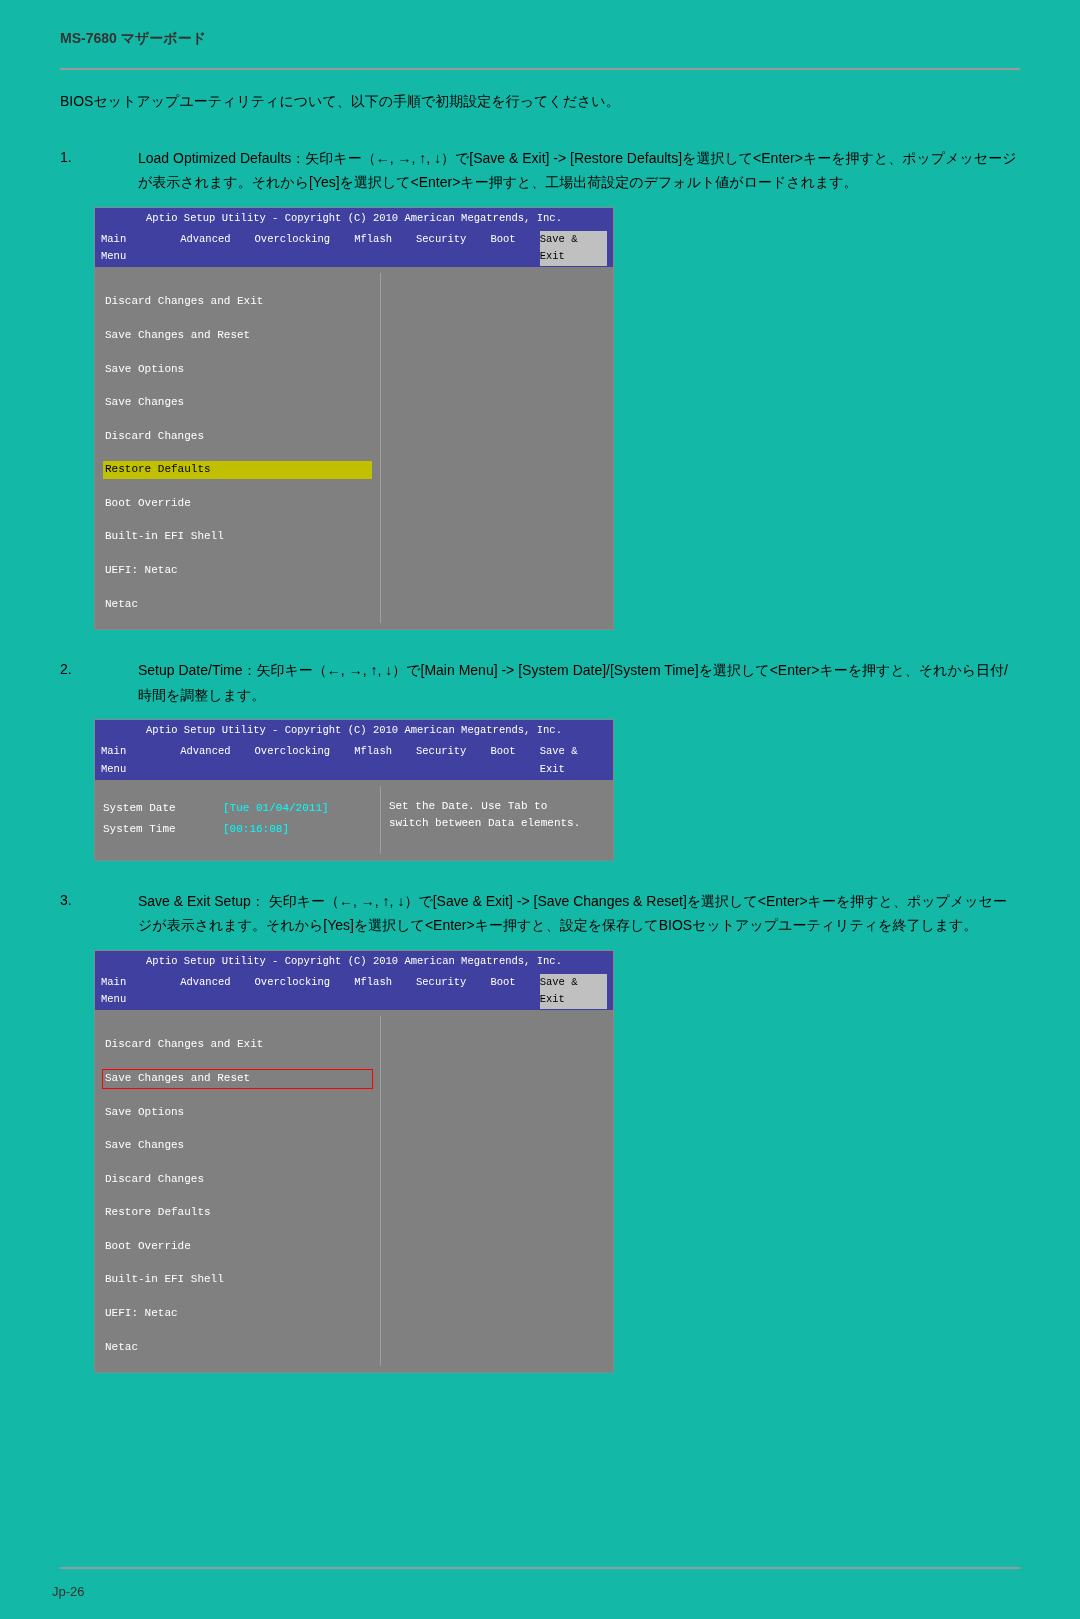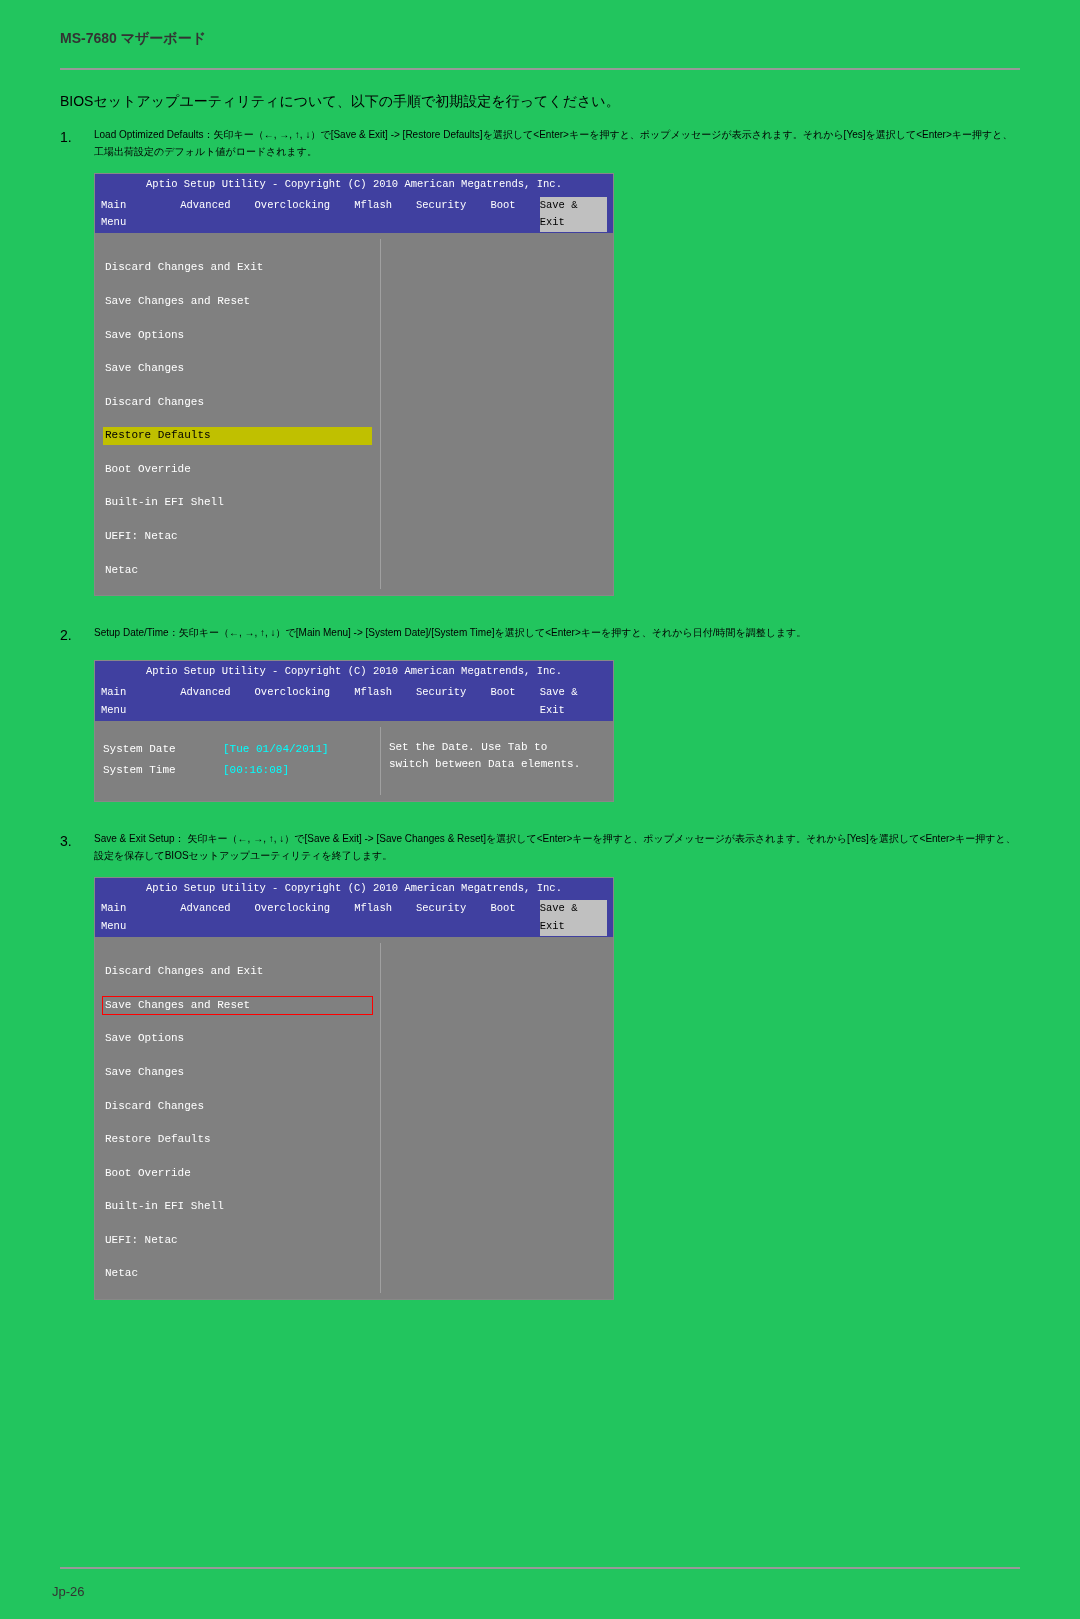--- a/index.html
+++ b/index.html
@@ -7,21 +7,21 @@
       background: #fff;
       font-family: 'MS Gothic', 'Meiryo', monospace, sans-serif;
       font-size: 13px;
       color: #000;
       width: 1080px;
       min-height: 1619px;
     }
     .page {
       width: 1080px;
       min-height: 1619px;
-      background: #22c55e;
+      background: #14b8a6;
       padding: 30px 60px 40px 60px;
       position: relative;
     }
     .page-header {
       font-size: 14px;
       font-weight: bold;
       color: #333;
       margin-bottom: 20px;
       font-family: sans-serif;
     }
@@ -36,38 +36,39 @@
       bottom: 50px;
       left: 60px;
       right: 60px;
     }
     .content {
       font-family: sans-serif;
       font-size: 13.5px;
       line-height: 1.7;
     }
     .intro-text {
-      margin-bottom: 12px;
+      margin-bottom: 32px;
       font-size: 14px;
     }
     .section {
       margin-bottom: 28px;
     }
     .section-item {
       display: flex;
       gap: 10px;
       margin-bottom: 12px;
     }
     .section-num {
       min-width: 24px;
       font-size: 14px;
     }
     .section-text {
-      font-size: 10px;
+      font-size: 14px;
       line-height: 1.75;
+      margin-left: 44px;
     }
     
     .bios-screen {
       width: 520px;
       margin: 12px 0 12px 34px;
       border: 1px solid #888;
       background: #808080;
       font-family: Liberation Mono, monospace;
       font-size: 11px;
     }

